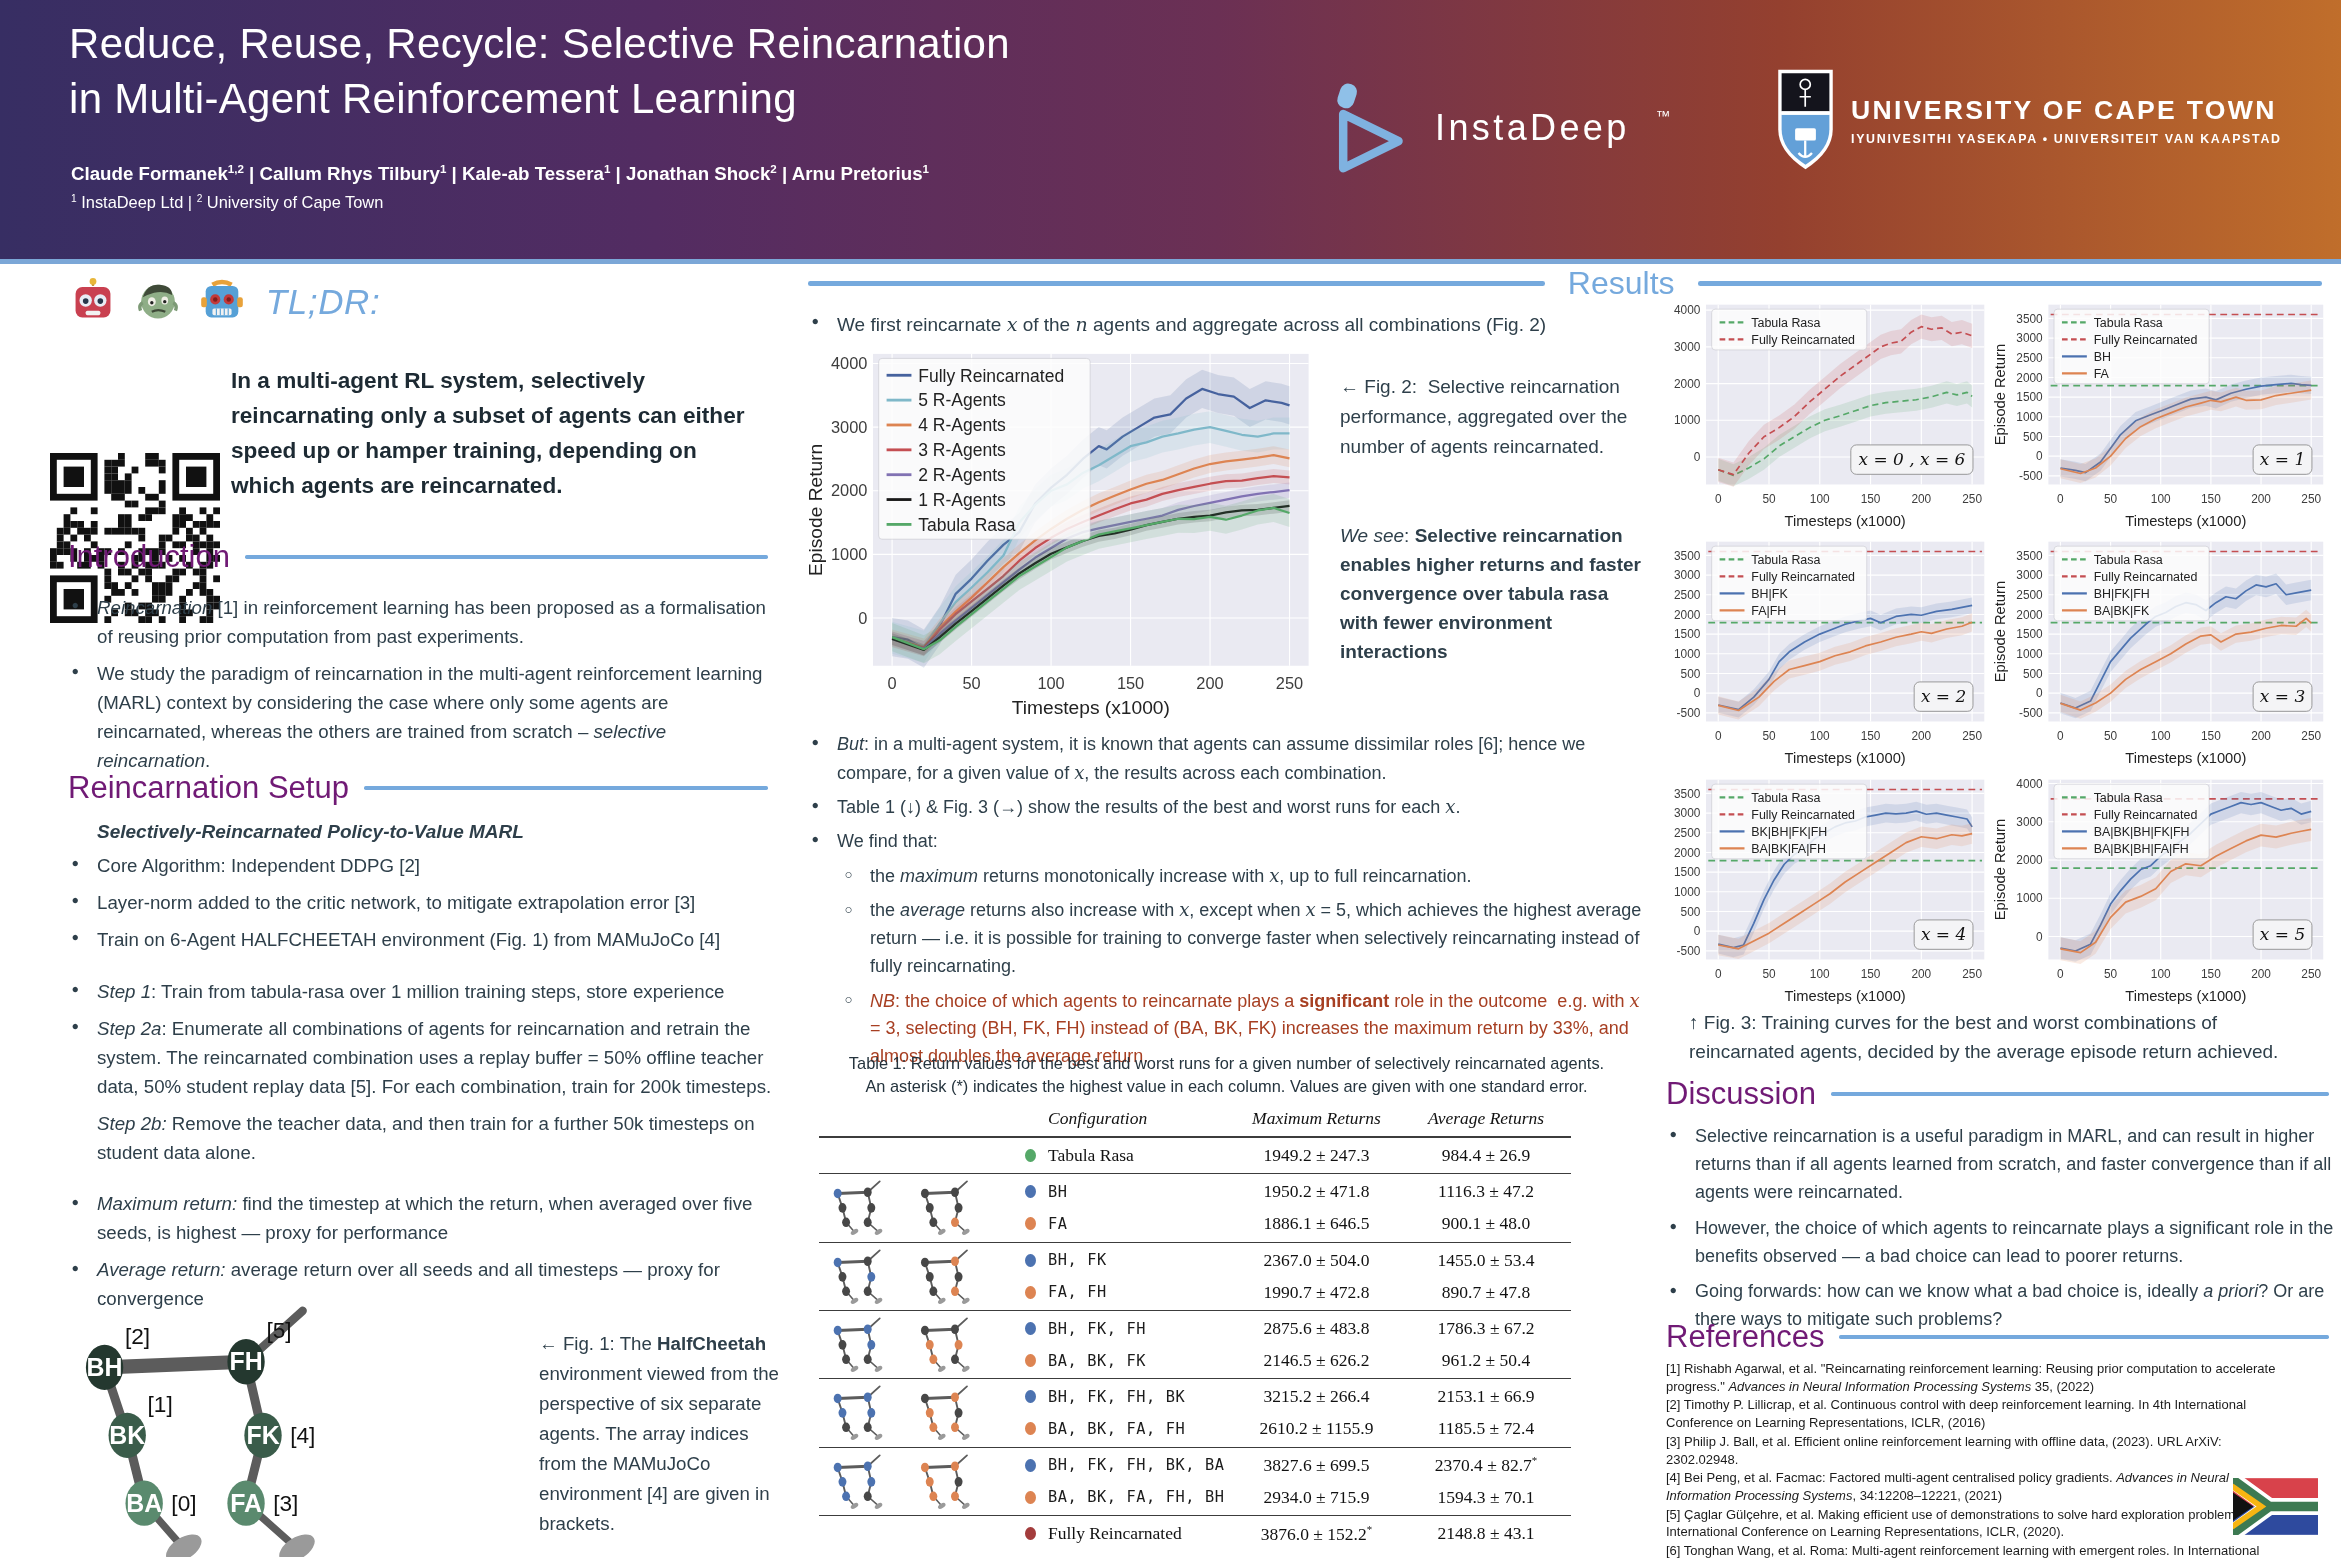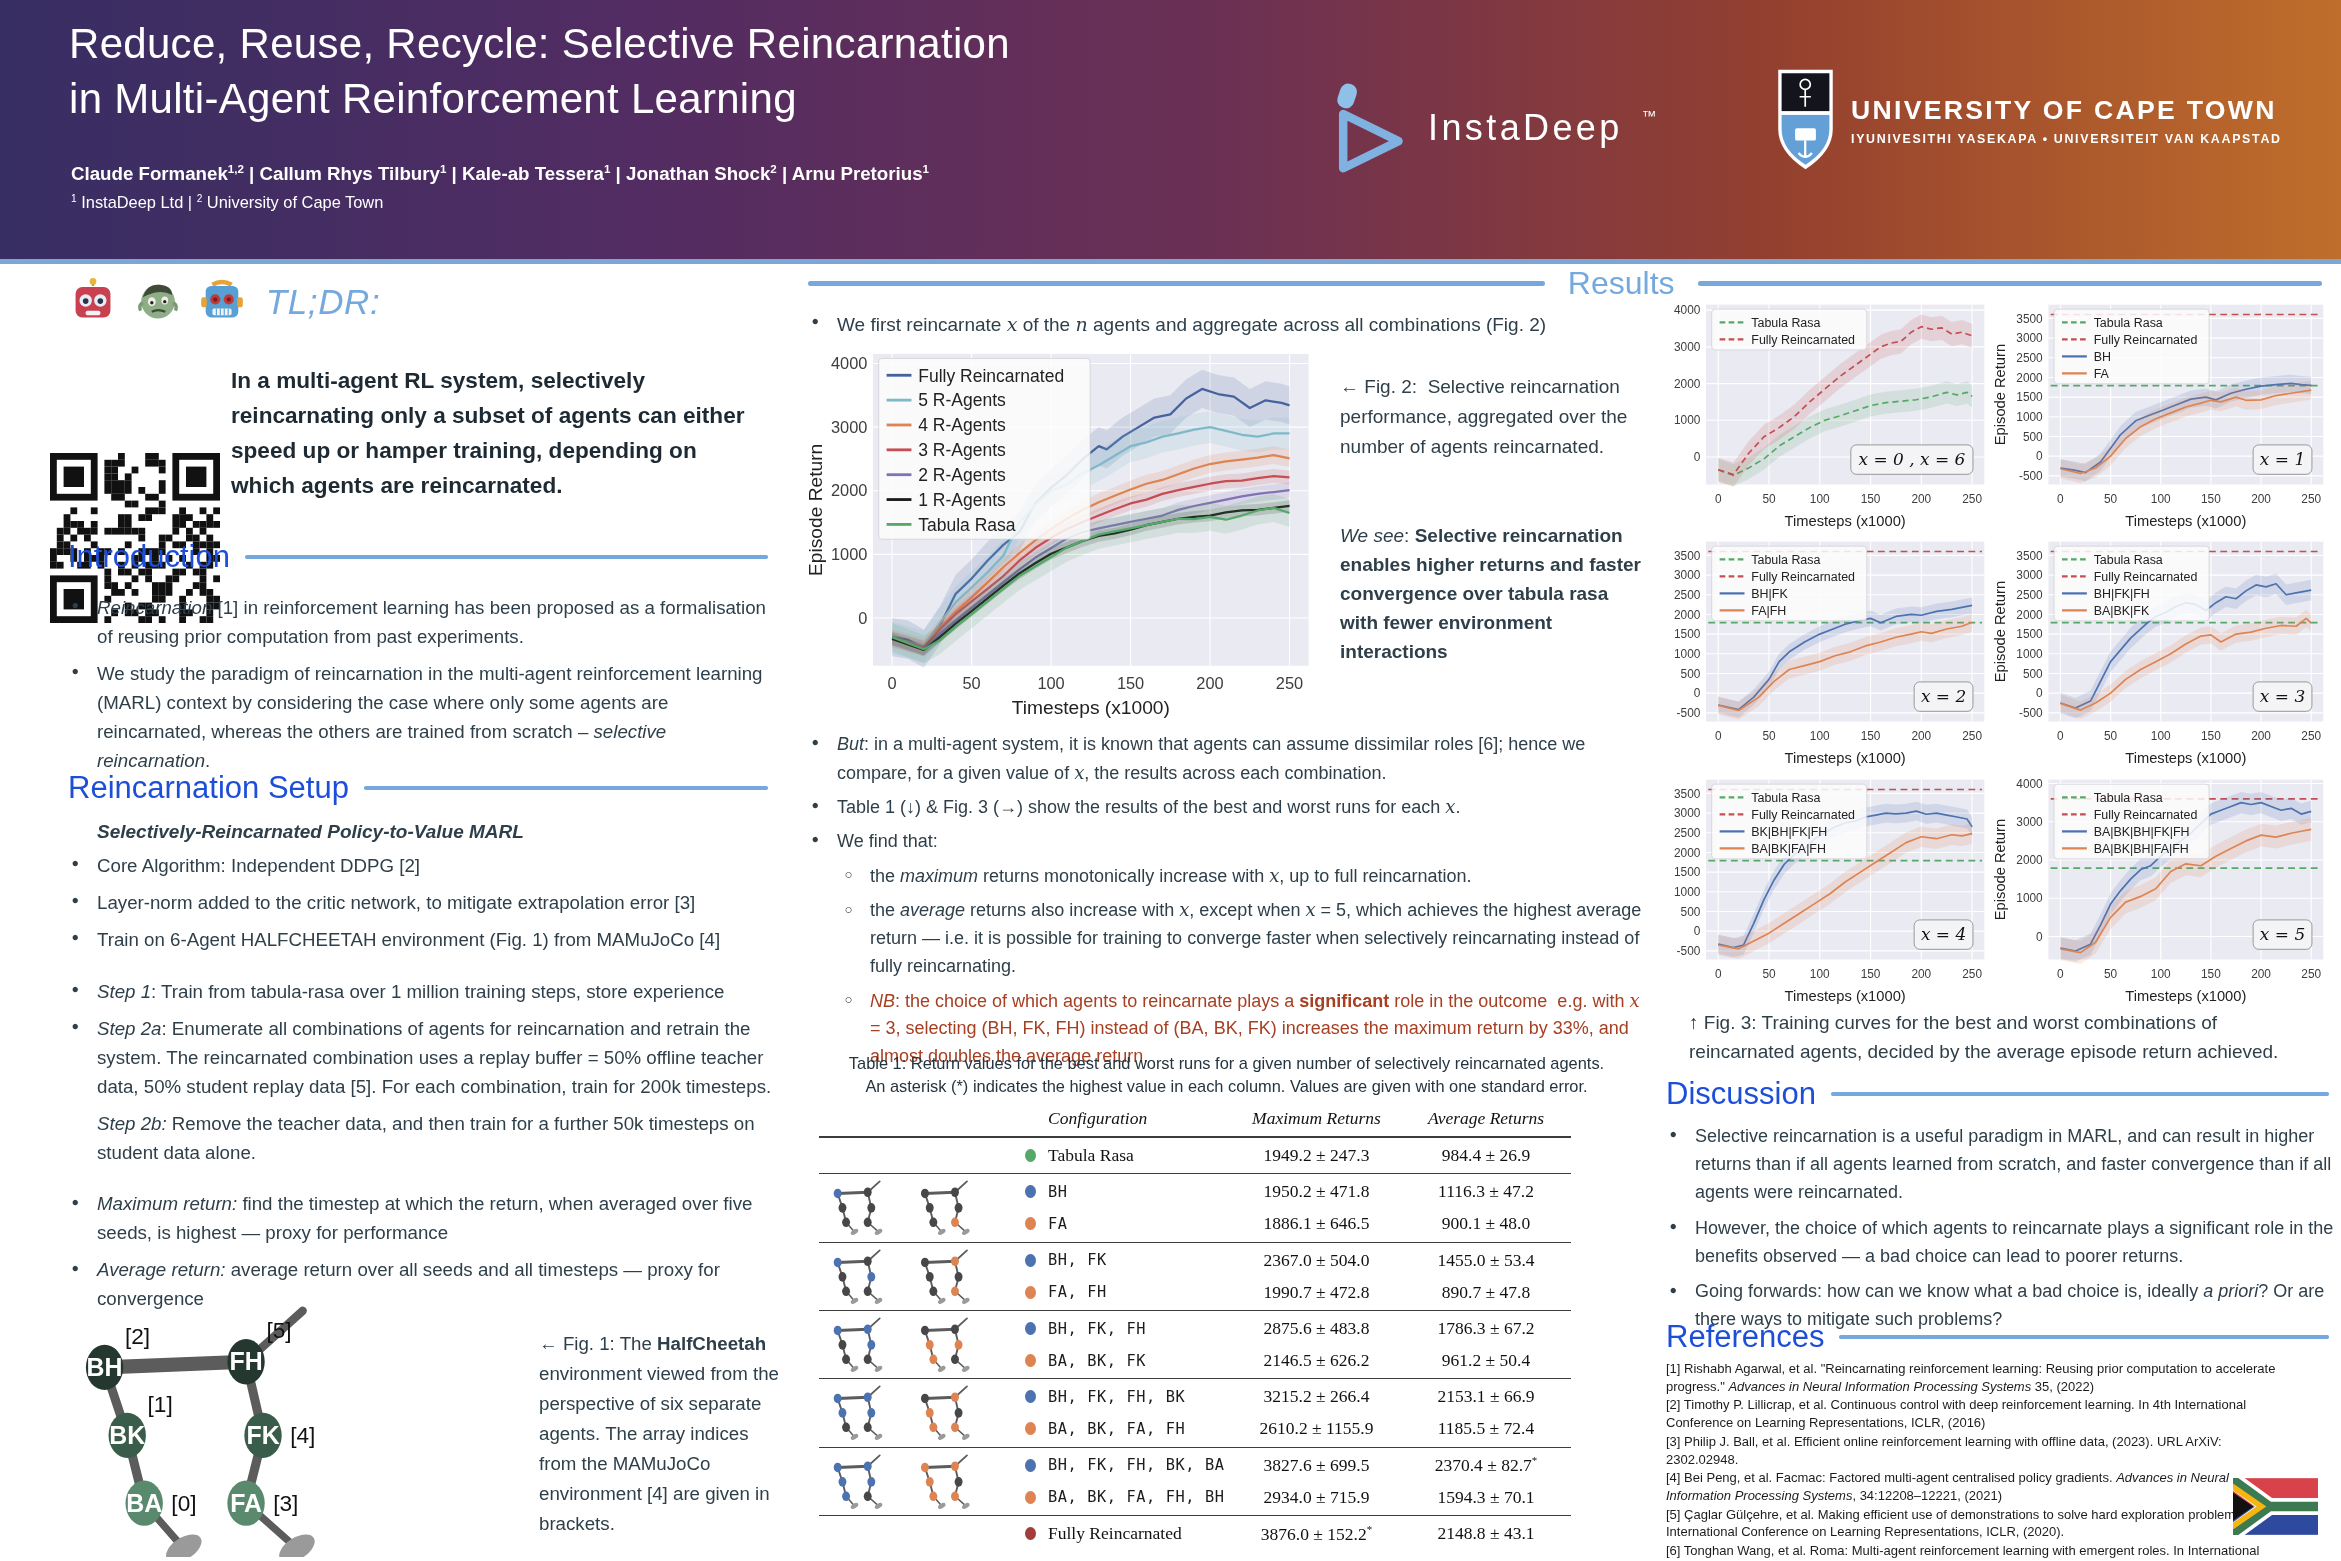--- a/index.html
+++ b/index.html
@@ -7,28 +7,28 @@
        font-family:"Liberation Sans", sans-serif;color:#2e3f4a;overflow:hidden;}
   .abs{position:absolute;}
   
   #header{left:0;top:0;width:2342px;height:259px;
     background:linear-gradient(90deg,#372e63 0%,#532c62 28%,#6b3054 52%,#94402f 76%,#c06e2b 100%);
     border-bottom:5.7px solid #7ba7d7;}
   #poster-title{left:69px;top:16px;font-size:42px;line-height:1.32;color:#ffffff;font-weight:400;letter-spacing:0.3px;}
   #authors{left:71px;top:163px;font-size:18.7px;color:#ffffff;}
   #affiliations{left:71px;top:193px;font-size:16.4px;color:#ffffff;font-weight:400;}
   sup{font-size:.62em;}
-  #instadeep{left:1335px;top:79px;display:flex;align-items:center;gap:19px;}
+  #instadeep{left:1335px;top:79px;display:flex;align-items:center;gap:26px;}
   #instadeep .idtext{color:#fff;font-size:36px;font-weight:300;letter-spacing:3.4px;}
   #instadeep .tm{color:#fff;font-size:14.7px;vertical-align:super;position:relative;top:-12.4px;}
   #uct{left:1776px;top:67px;display:flex;align-items:center;gap:16px;}
   #uct .uct1{color:#fff;font-size:26.6px;font-weight:700;letter-spacing:2.3px;}
   #uct .uct2{color:#fff;font-size:12.4px;font-weight:600;letter-spacing:1.7px;margin-top:5.7px;}
   
-  .sechead{display:flex;align-items:center;gap:14.7px;color:#1d4ed8;font-size:31px;font-weight:400;}
+  .sechead{display:flex;align-items:center;gap:14.7px;color:#701a75;font-size:31px;font-weight:400;}
   .sechead .rule{flex:1;height:4px;background:#75a9dd;border-radius:1.7px;}
   
   .m{font-family:"DejaVu Serif", serif;font-style:italic;}
   ul.blist{list-style:none;margin:0;padding:0;}
   ul.blist>li{position:relative;padding-left:29px;margin-bottom:8px;line-height:1.55;}
   ul.blist>li::before{content:"●";position:absolute;left:3.4px;top:2.3px;font-size:12.4px;color:#2e3f4a;}
   ul.blist>li.nodot::before{content:"";}
   ul.blist>li.sub{margin-left:33px;}
   ul.blist>li.sub::before{content:"○";font-size:13.6px;}
   li.rednote{color:#a73f22;}

